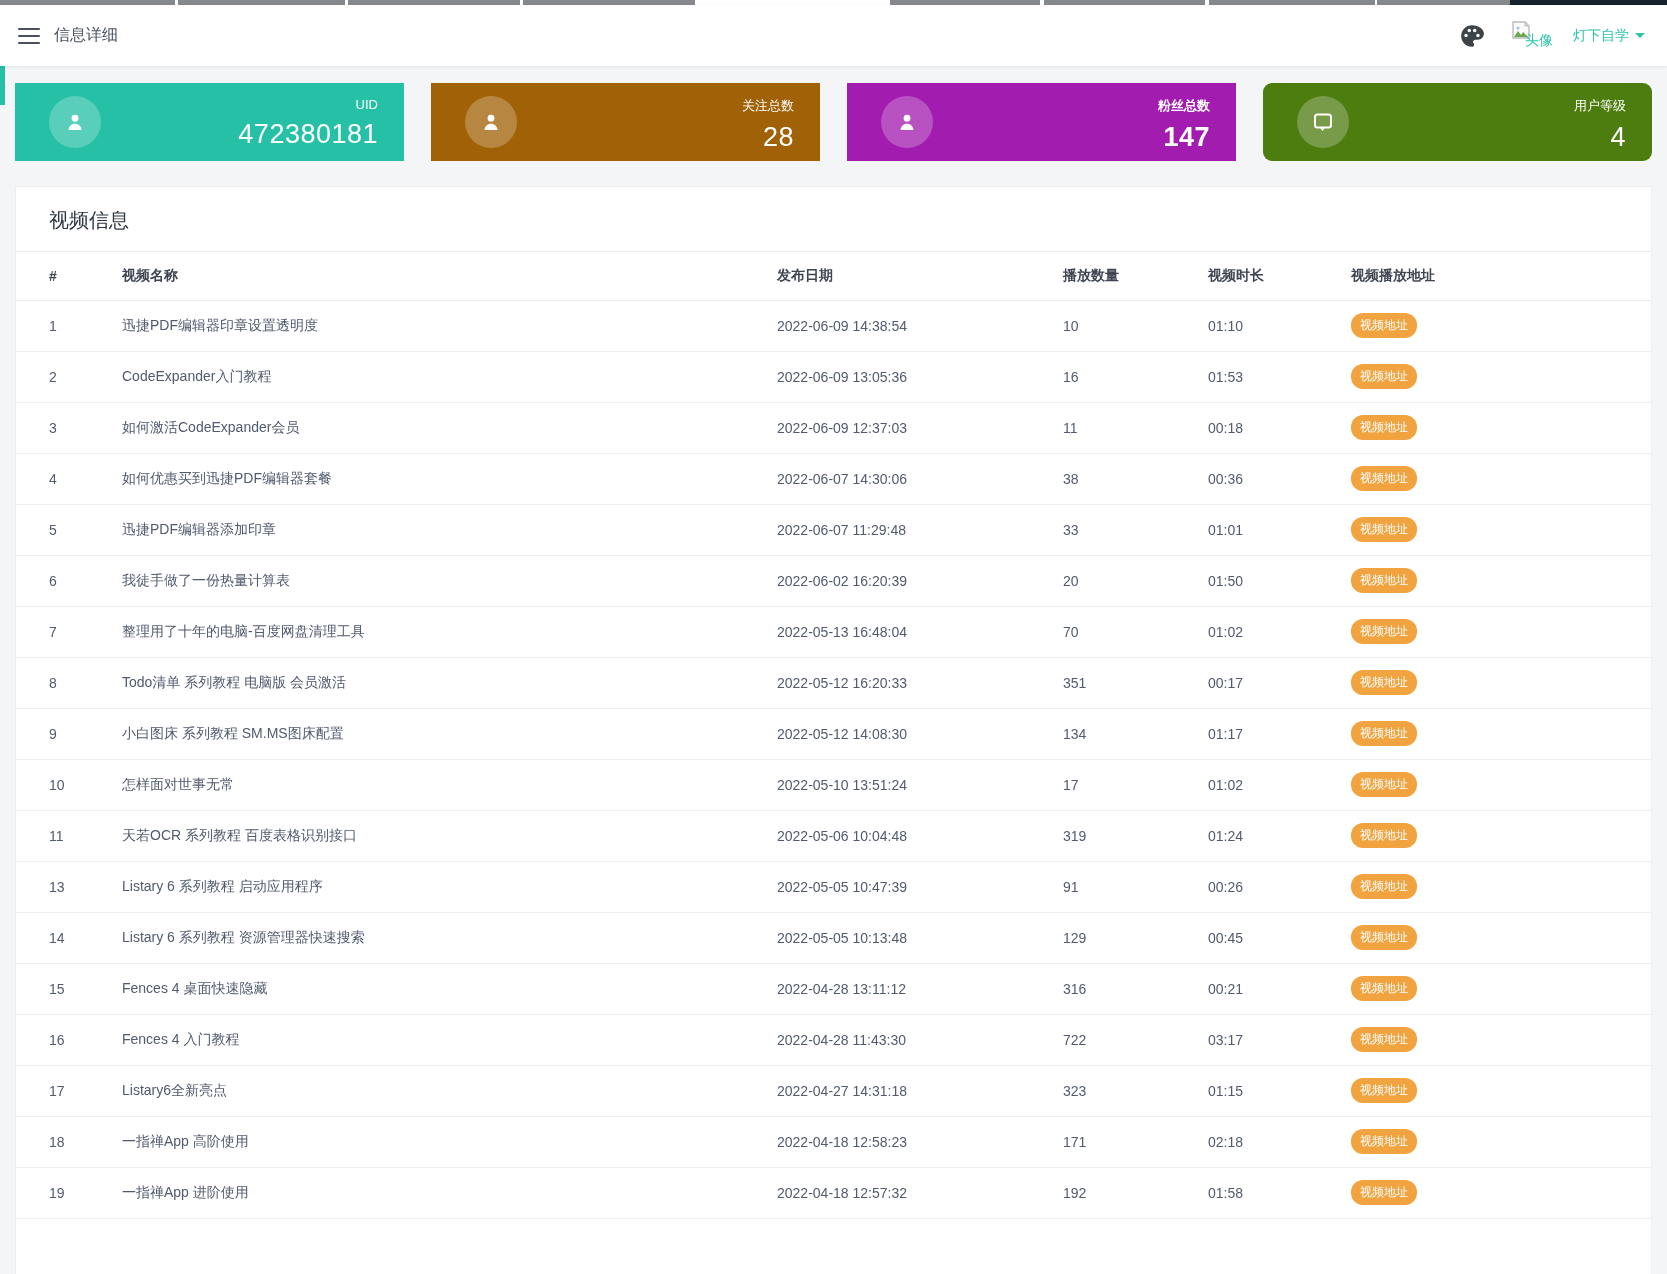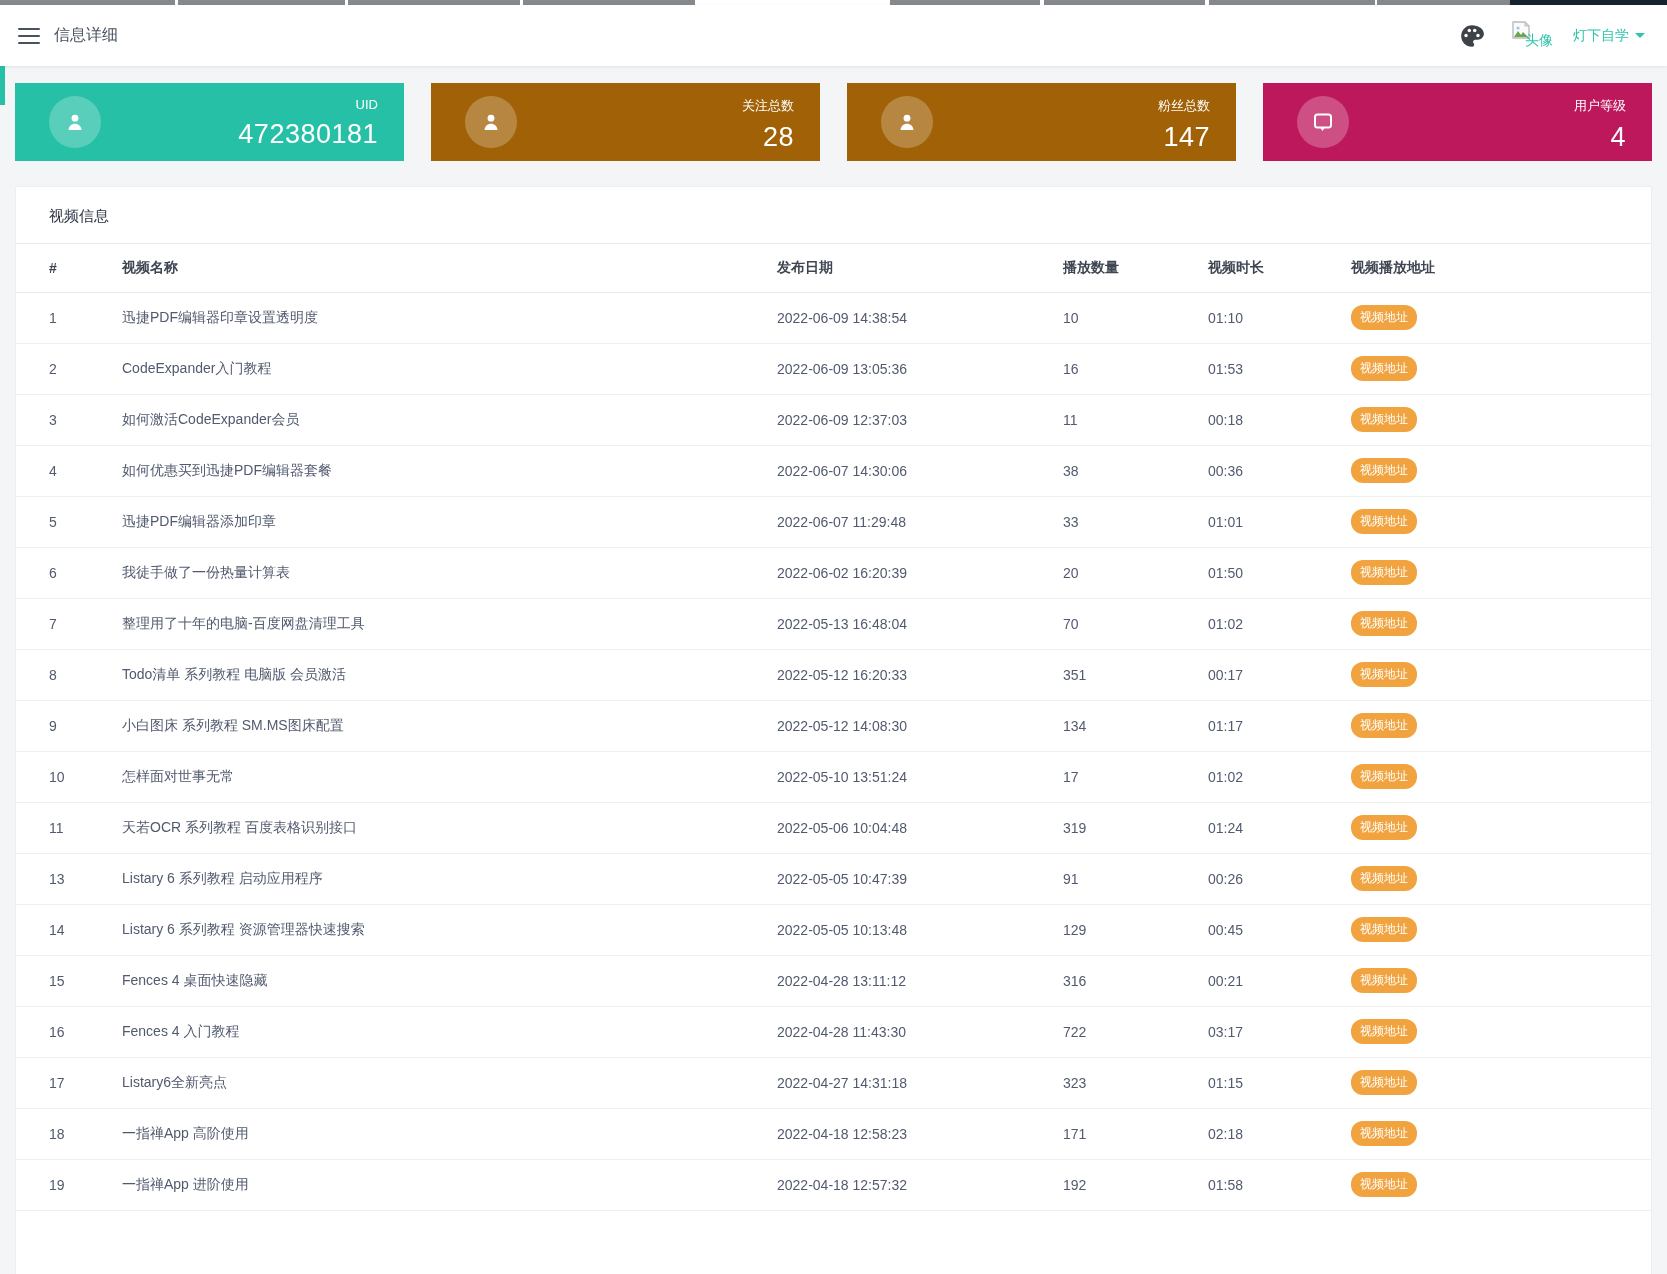--- a/index.html
+++ b/index.html
@@ -41,21 +41,21 @@
   .card { flex:1; height:78px; position:relative; color:#fff; display:flex; align-items:center; }
   .card .icon-circle { width:52px; height:52px; border-radius:50%;
     background:rgba(255,255,255,.24); margin-left:34px;
     display:flex; align-items:center; justify-content:center; }
   .card .vals { position:absolute; right:26px; top:14px; text-align:right; }
   .card .label { font-size:13px; }
   .card .value { font-size:27px; margin-top:7px; letter-spacing:.5px; }
 
   
   .panel { margin:25px 15px 0 15px; background:#fff; border:1px solid #eceff2; min-height:1100px; }
-  .panel-title { font-size:15px; color:#2c3442; padding:20px 33px 17px 33px;
+  .panel-title { font-size:20px; color:#2c3442; padding:20px 33px 17px 33px;
     border-bottom:1px solid #e8eaec; }
   table { width:100%; border-collapse:collapse; table-layout:fixed; }
   thead th { text-align:left; font-size:14px; font-weight:bold; color:#3f4652;
     padding:15px 8px; border-bottom:1px solid #e8eaec; }
   tbody td { font-size:14px; color:#515a6e; padding:12px 8px 13px 8px;
     border-bottom:1px solid #efefef; overflow:hidden; white-space:nowrap; }
   th:first-child, td:first-child { padding-left:33px; }
   col.c-idx{width:98px;} col.c-name{width:655px;} col.c-date{width:286px;}
   col.c-plays{width:145px;} col.c-dur{width:143px;} col.c-url{width:auto;}
   .btn-addr { display:inline-block; background:#f0a33f; color:#fff; font-size:12px;
@@ -121,33 +121,33 @@
         <svg width="24" height="24" viewBox="0 0 24 24">
           <circle cx="12" cy="8.2" r="3.4" fill="#fff"></circle>
           <path d="M5.5 20c.5-4 3.2-6.2 6.5-6.2s6 2.2 6.5 6.2z" fill="#fff"></path>
         </svg>
       </div>
       <div class="vals">
         <div class="label">关注总数</div>
         <div class="value">28</div>
       </div>
     </div>
-    <div class="card" style="background: #a16207;">
+    <div class="card" style="background: #a21caf; font-weight: bold;">
       <div class="icon-circle">
         <svg width="24" height="24" viewBox="0 0 24 24">
           <circle cx="12" cy="8.2" r="3.4" fill="#fff"></circle>
           <path d="M5.5 20c.5-4 3.2-6.2 6.5-6.2s6 2.2 6.5 6.2z" fill="#fff"></path>
         </svg>
       </div>
       <div class="vals">
         <div class="label">粉丝总数</div>
         <div class="value">147</div>
       </div>
     </div>
-    <div class="card" style="background: #be185d;">
+    <div class="card" style="background: #4d7c0f; border-radius: 9px;">
       <div class="icon-circle">
         <svg width="24" height="24" viewBox="0 0 24 24">
           <rect x="4" y="4.5" width="16" height="13" rx="2.5" fill="none" stroke="#fff" stroke-width="2"></rect>
           <path d="M9 17.5 l2.5 3.5 2.5-3.5 z" fill="#fff"></path>
         </svg>
       </div>
       <div class="vals">
         <div class="label">用户等级</div>
         <div class="value">4</div>
       </div>

